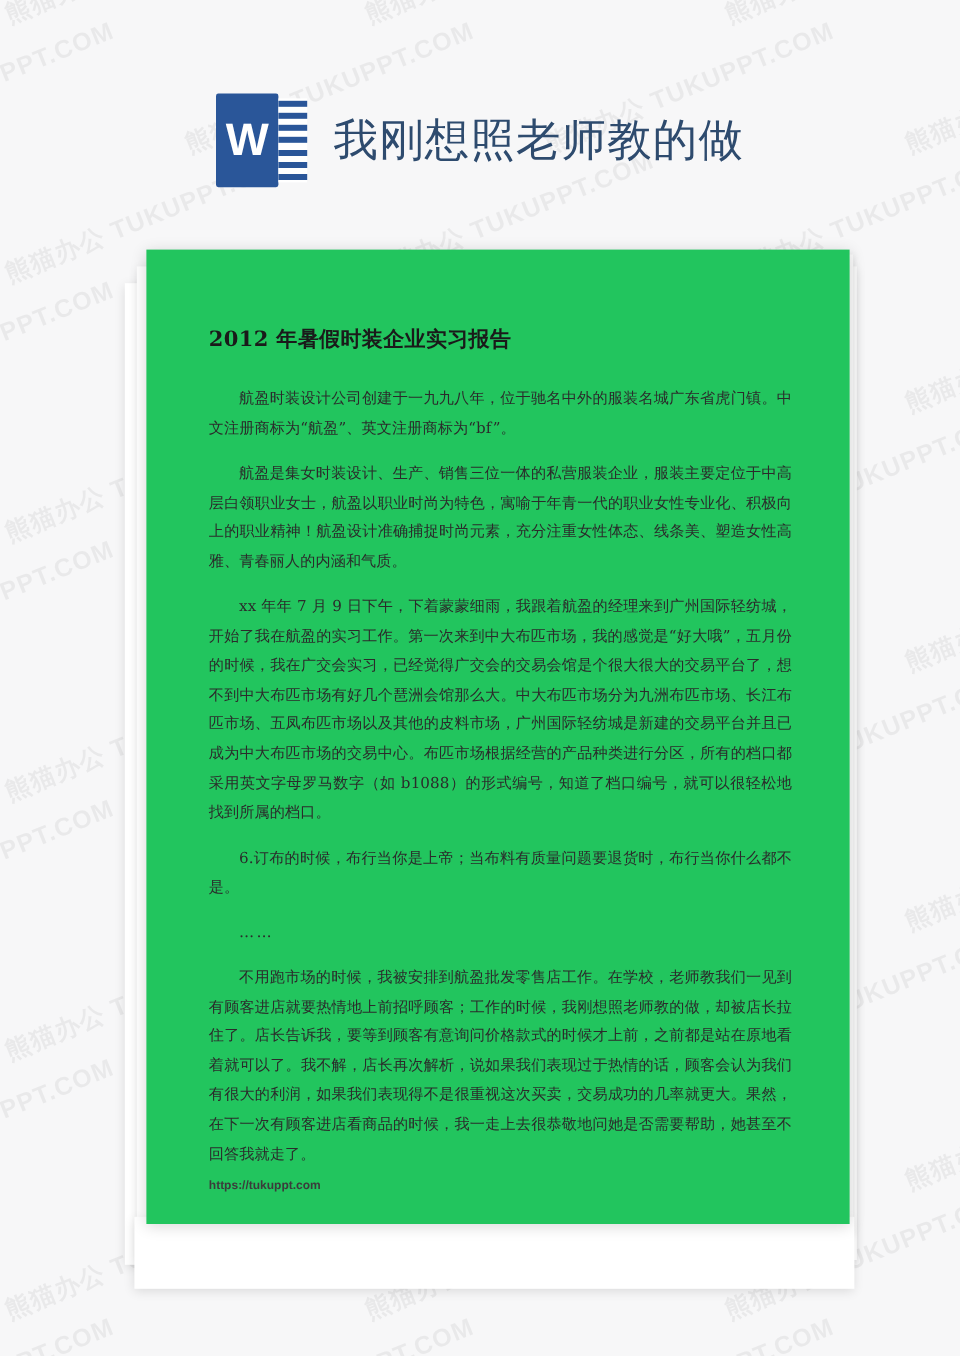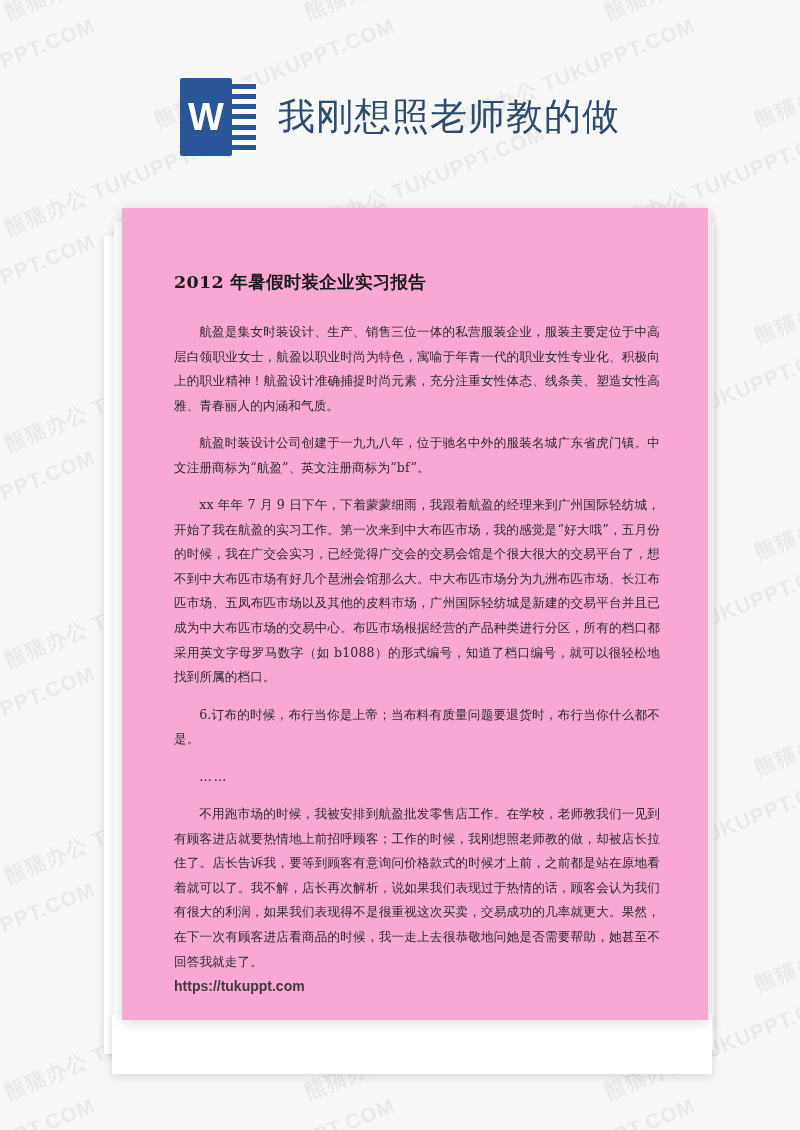--- a/index.html
+++ b/index.html
@@ -145,21 +145,21 @@
     box-shadow: 0 3px 9px rgba(0,0,0,0.12);
   }
 
   
   .page {
     position: absolute;
     left: 18px;
     top: 0px;
     width: 586px;
     height: 812px;
-    background: #f9a8d4;
+    background: #22c55e;
     box-shadow: 0 2px 12px rgba(0,0,0,0.16);
     box-sizing: border-box;
     padding: 62px 48px 20px 52px;
     overflow: hidden;
     z-index: 2;
   }
   .doc-title {
     font-size: 17.5px;
     font-weight: bold;
     color: #1a1a1a;
@@ -177,21 +177,21 @@
     font-family: "DejaVu Serif", "Liberation Serif", serif;
     letter-spacing: 0.1px;
   }
   .para.ellipsis {
     letter-spacing: 2px;
   }
   .footer-url {
     position: absolute;
     left: 52px;
     bottom: 26px;
-    font-size: 14px;
+    font-size: 10px;
     color: #3b3b3b;
     font-weight: bold;
     font-family: "Liberation Sans", sans-serif;
   }
 </style>
 </head>
 <body>
 
 <div class="watermark-layer" id="wm-layer">
     <div class="wm" style="left: 0px; top: 0px;">熊猫办公 TUKUPPT.COM</div>
@@ -257,22 +257,22 @@
 </div>
 
 <div class="paper-stack">
   <div class="sheet-back-2"></div>
   <div class="sheet-back-1"></div>
   <div class="sheet-side"></div>
   <div class="sheet-bottom"></div>
 
   <div class="page">
     <h1 class="doc-title">2012 年暑假时装企业实习报告</h1>
+    <p class="para">航盈时装设计公司创建于一九九八年，位于驰名中外的服装名城广东省虎门镇。中文注册商标为“航盈”、英文注册商标为“bf”。</p>
     <p class="para">航盈是集女时装设计、生产、销售三位一体的私营服装企业，服装主要定位于中高层白领职业女士，航盈以职业时尚为特色，寓喻于年青一代的职业女性专业化、积极向上的职业精神！航盈设计准确捕捉时尚元素，充分注重女性体态、线条美、塑造女性高雅、青春丽人的内涵和气质。</p>
-    <p class="para">航盈时装设计公司创建于一九九八年，位于驰名中外的服装名城广东省虎门镇。中文注册商标为“航盈”、英文注册商标为“bf”。</p>
     <p class="para">xx 年年 7 月 9 日下午，下着蒙蒙细雨，我跟着航盈的经理来到广州国际轻纺城，开始了我在航盈的实习工作。第一次来到中大布匹市场，我的感觉是“好大哦”，五月份的时候，我在广交会实习，已经觉得广交会的交易会馆是个很大很大的交易平台了，想不到中大布匹市场有好几个琶洲会馆那么大。中大布匹市场分为九洲布匹市场、长江布匹市场、五凤布匹市场以及其他的皮料市场，广州国际轻纺城是新建的交易平台并且已成为中大布匹市场的交易中心。布匹市场根据经营的产品种类进行分区，所有的档口都采用英文字母罗马数字（如 b1088）的形式编号，知道了档口编号，就可以很轻松地找到所属的档口。</p>
     <p class="para">6.订布的时候，布行当你是上帝；当布料有质量问题要退货时，布行当你什么都不是。</p>
     <p class="para ellipsis">……</p>
     <p class="para">不用跑市场的时候，我被安排到航盈批发零售店工作。在学校，老师教我们一见到有顾客进店就要热情地上前招呼顾客；工作的时候，我刚想照老师教的做，却被店长拉住了。店长告诉我，要等到顾客有意询问价格款式的时候才上前，之前都是站在原地看着就可以了。我不解，店长再次解析，说如果我们表现过于热情的话，顾客会认为我们有很大的利润，如果我们表现得不是很重视这次买卖，交易成功的几率就更大。果然，在下一次有顾客进店看商品的时候，我一走上去很恭敬地问她是否需要帮助，她甚至不回答我就走了。</p>
 
     <div class="footer-url">https://tukuppt.com</div>
   </div>
 </div>
 
 </body></html>

